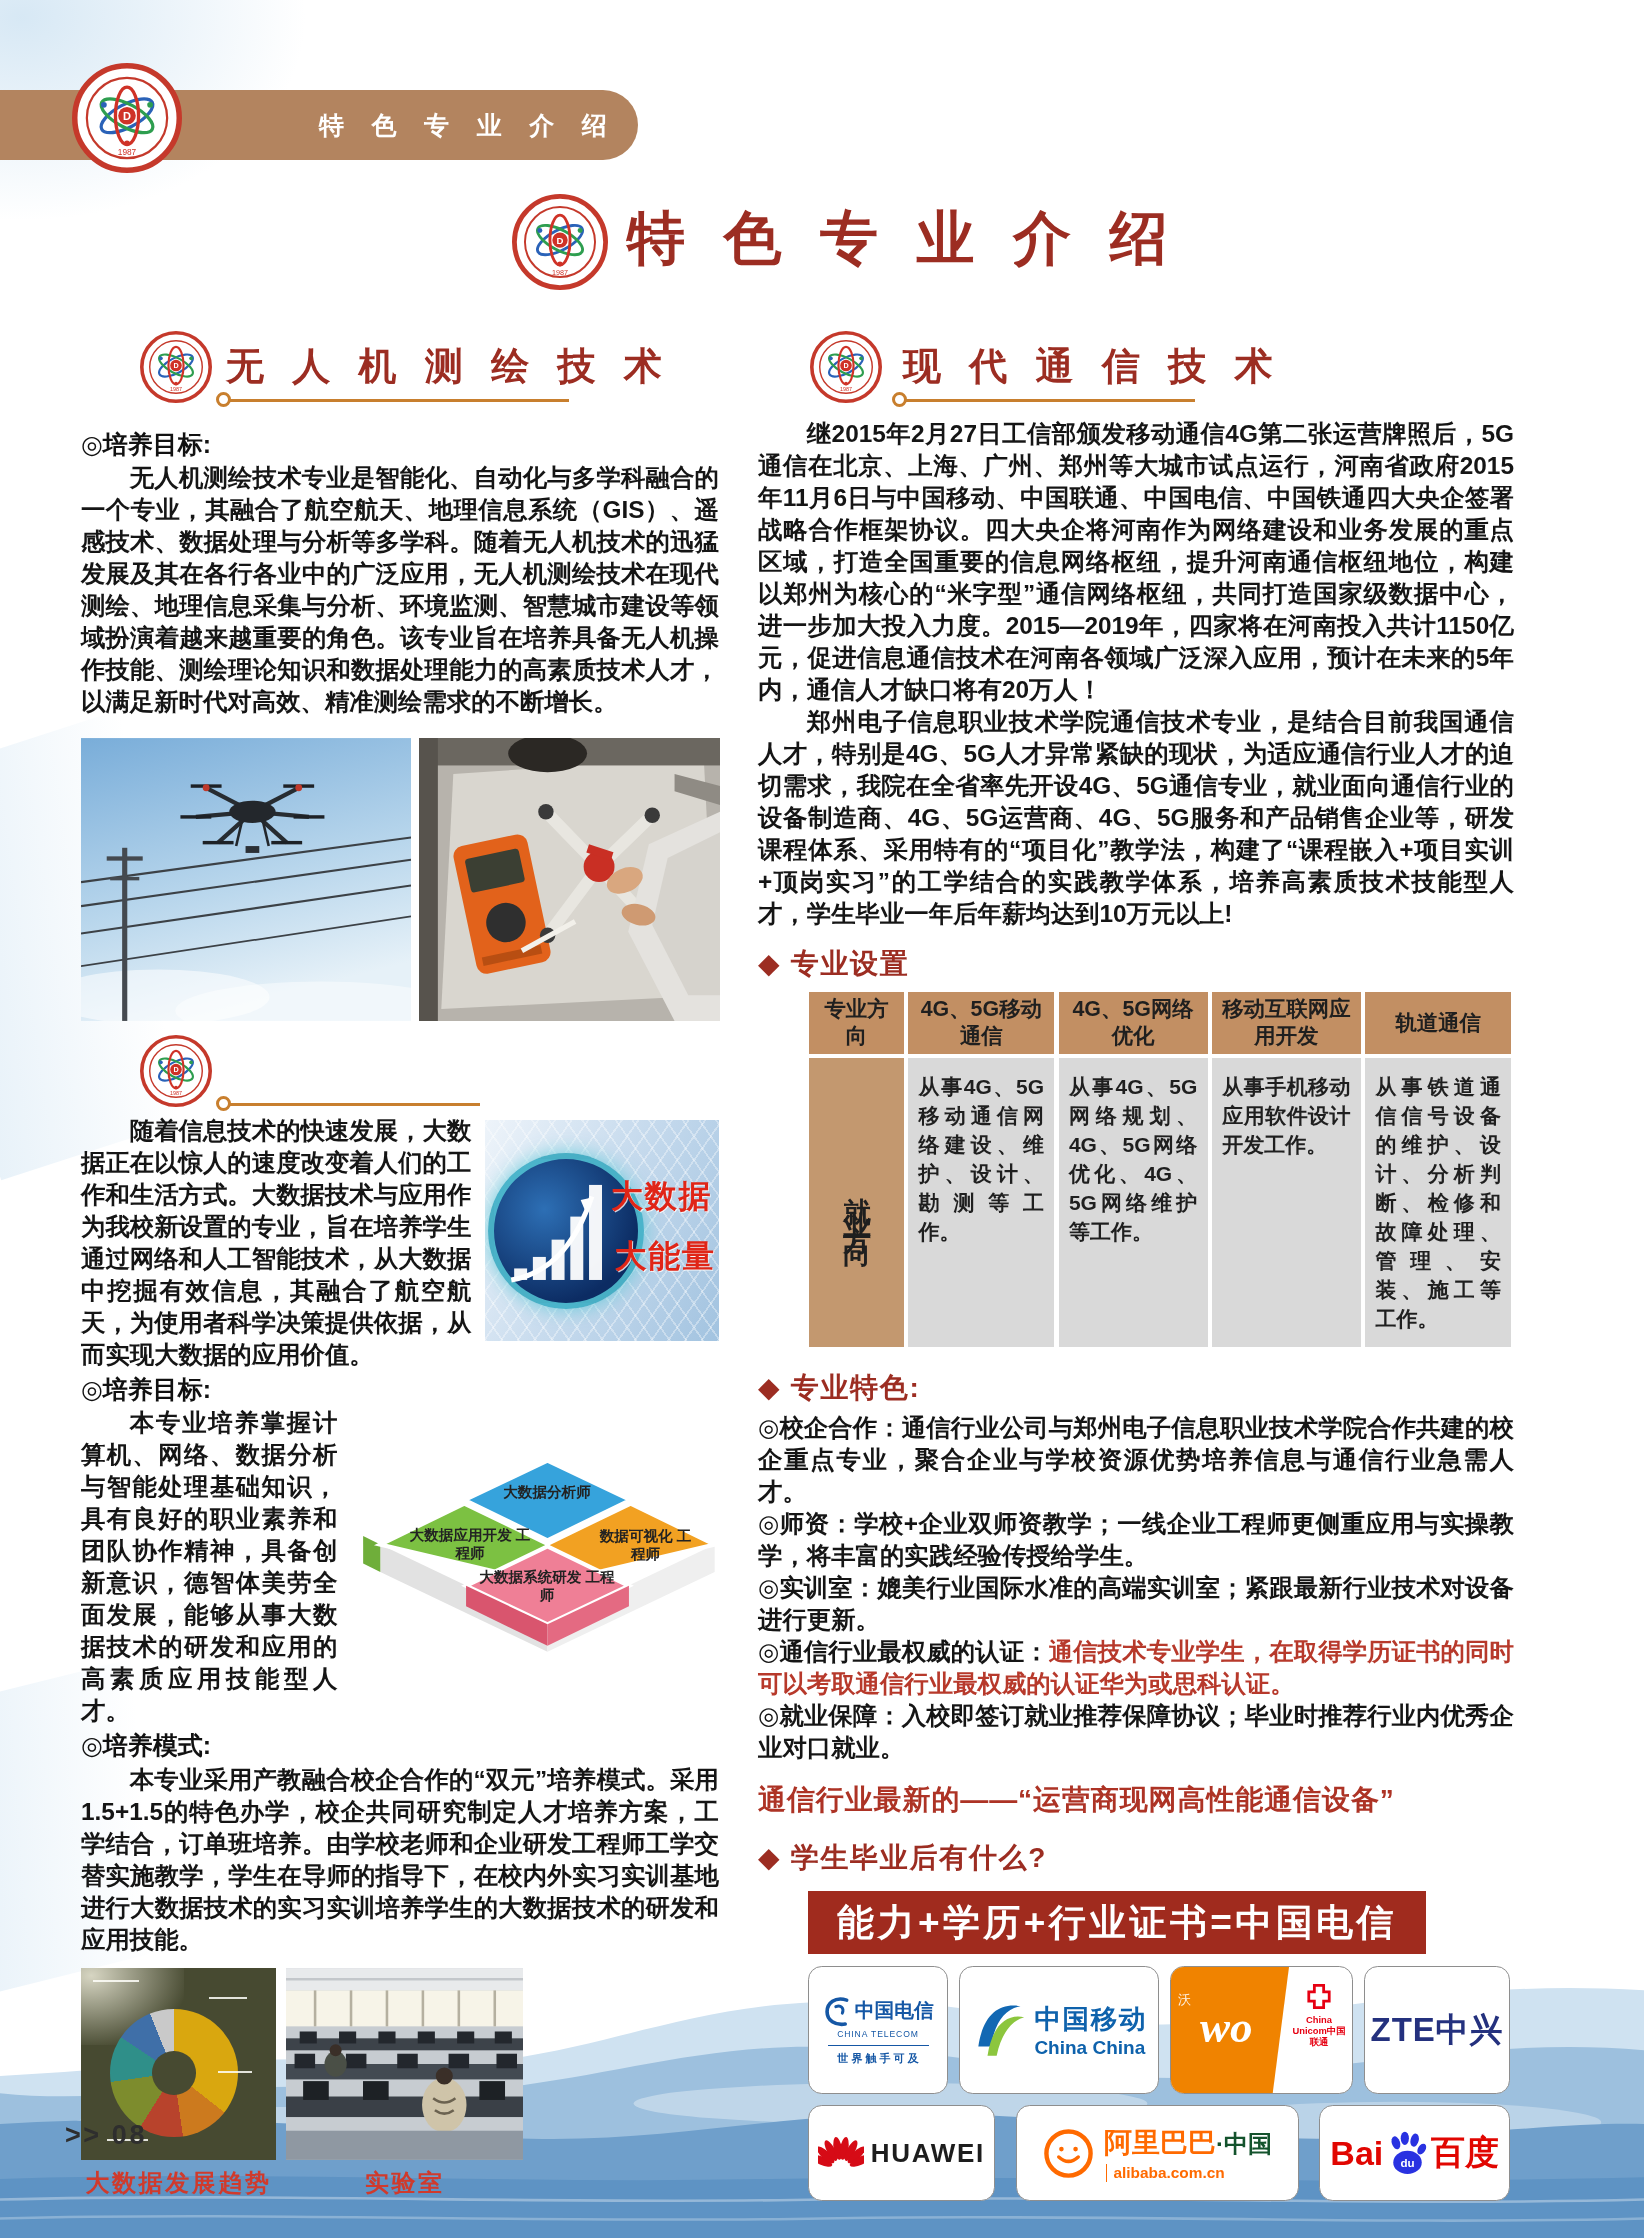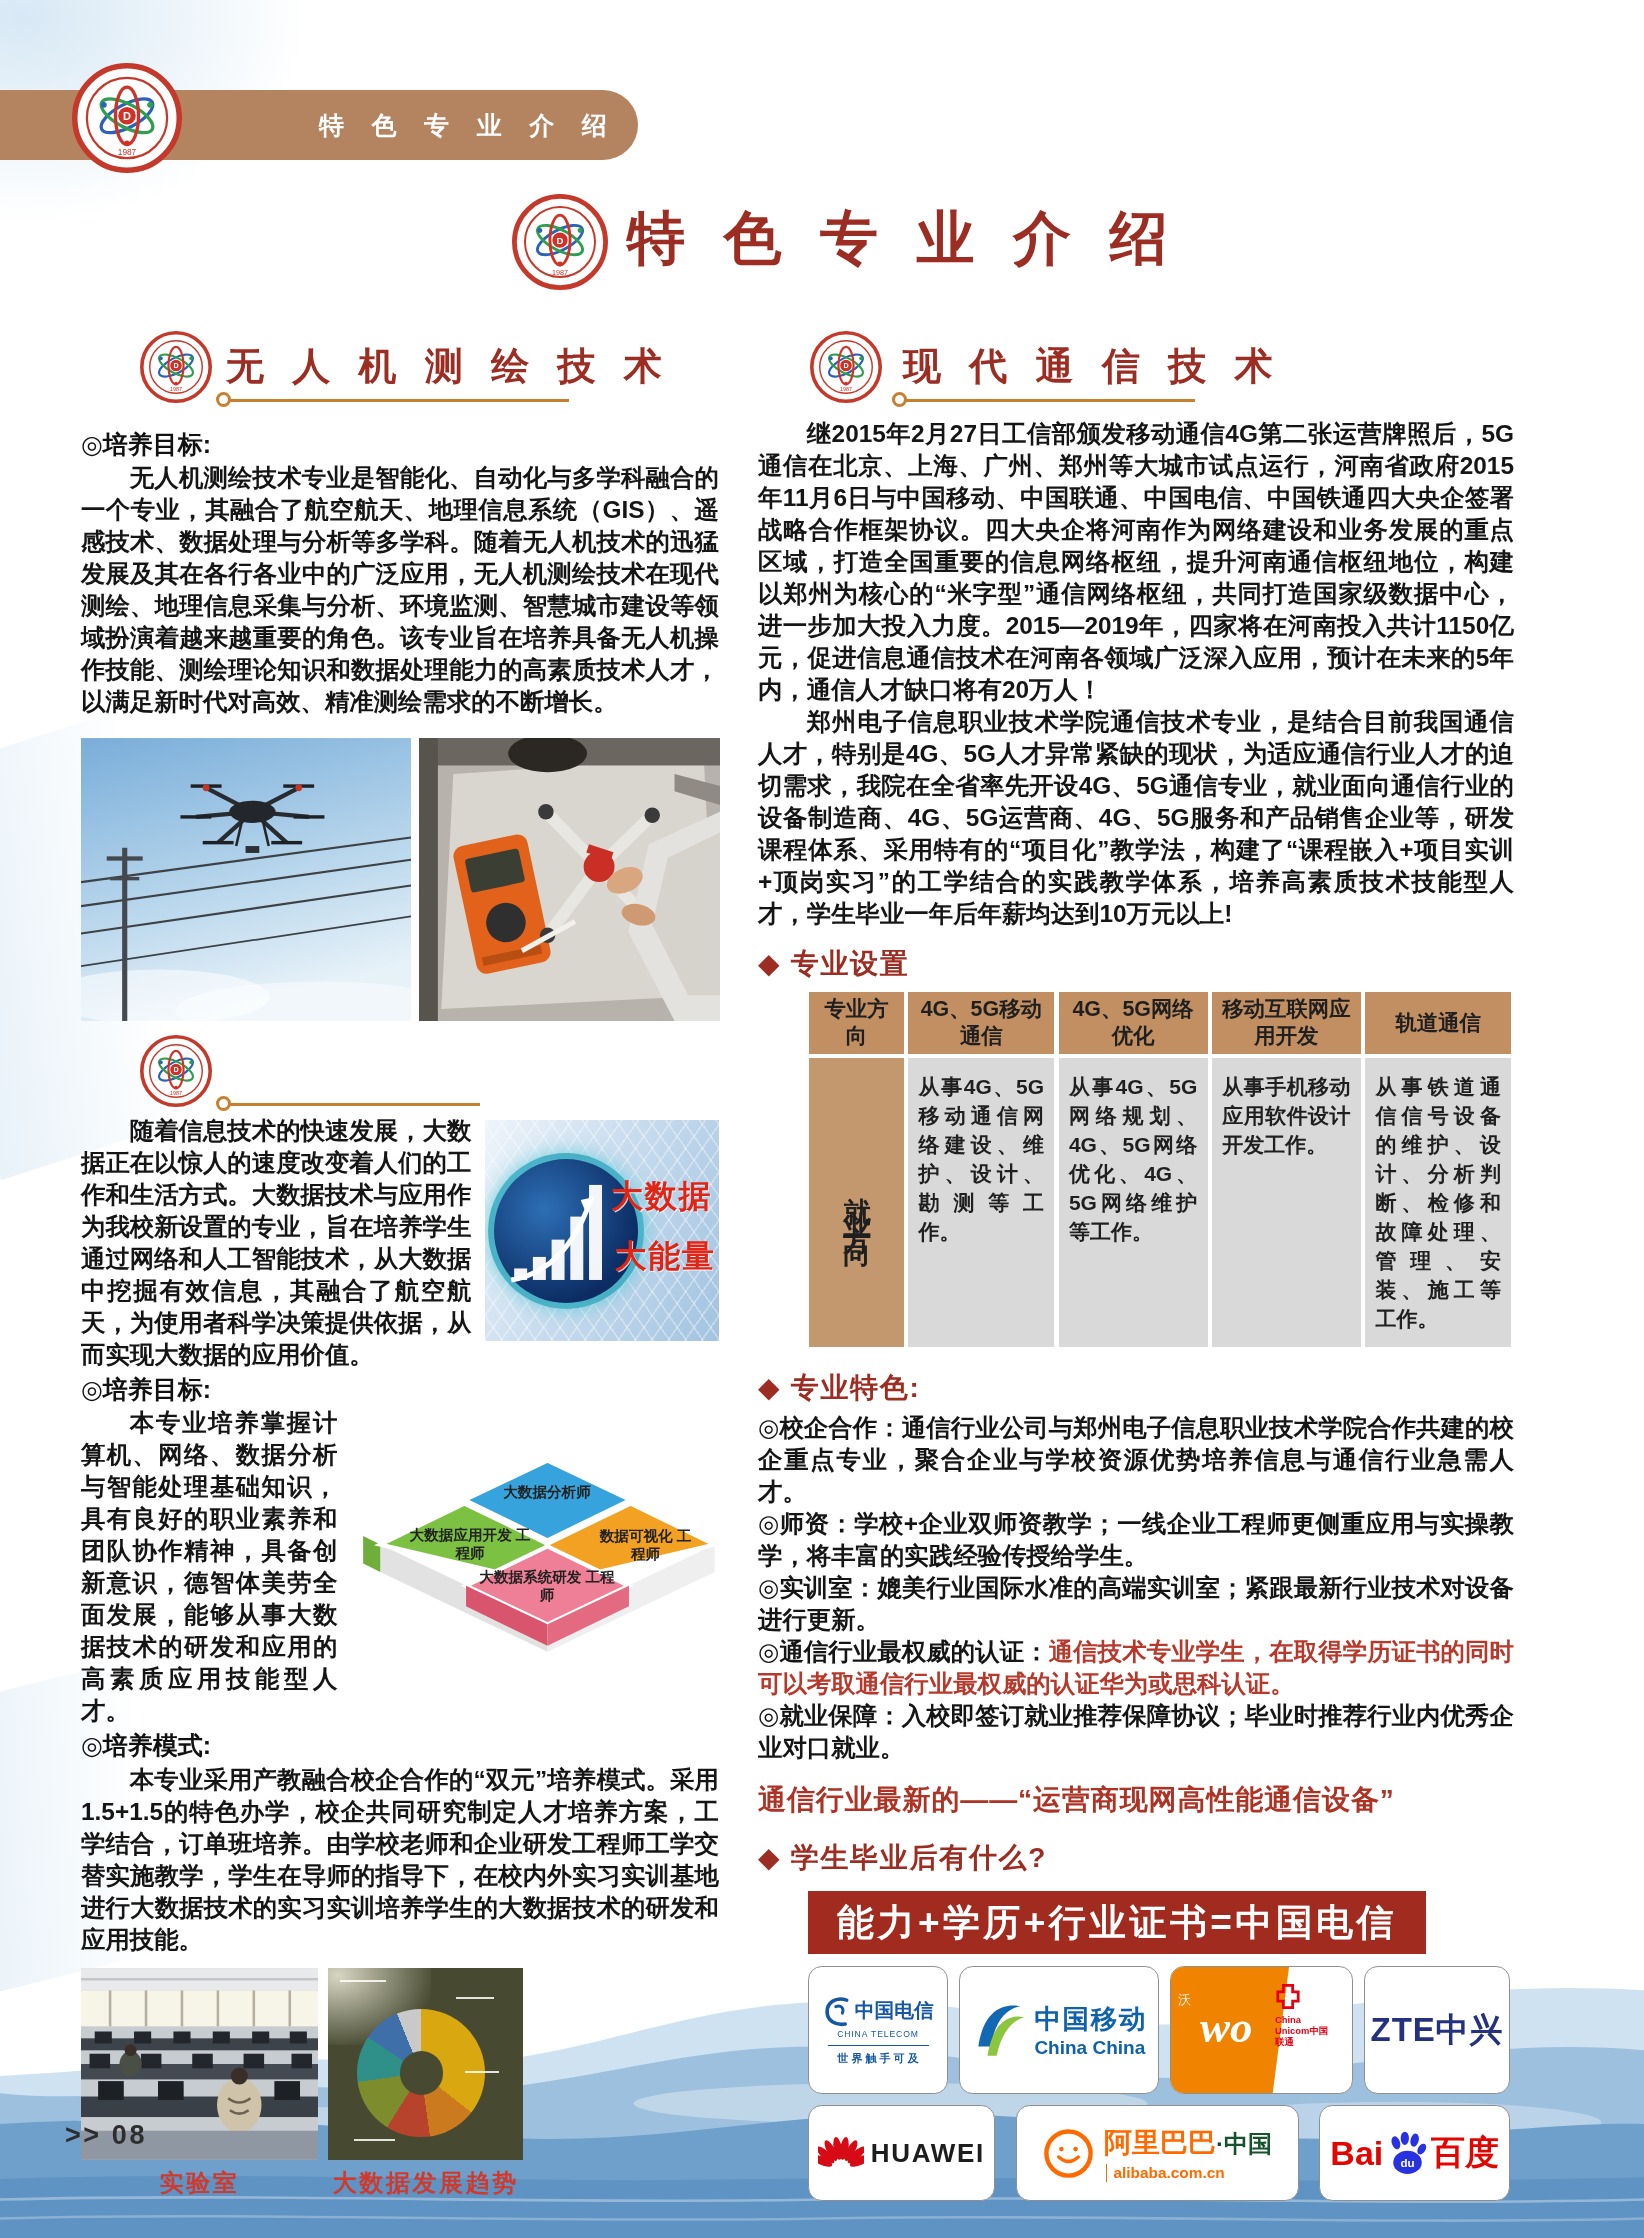--- a/index.html
+++ b/index.html
@@ -123,21 +123,21 @@
   .c-mobile{width:200px;height:128px;gap:8.6px;}
   .cm-txt{display:flex;flex-direction:column;justify-content:space-between;}
   .cm-cn{color:#0e62ac;font-size:26.5px;font-weight:800;letter-spacing:1.7px;}
   .cm-en{color:#0e62ac;font-size:19px;font-weight:600;}
   .c-unicom{width:183px;height:128px;padding:0;}
   .cu-orange{position:absolute;left:0;top:0;width:118px;height:128px;background:#f08300;
      clip-path:polygon(0 0,100% 0,86% 100%,0 100%);}
   .cu-wo{position:absolute;left:29px;top:34px;color:#fff;font-size:45px;font-weight:800;
      font-family:"Liberation Serif","DejaVu Serif",serif;font-style:italic;}
   .cu-mark{position:absolute;left:6.9px;top:24px;color:rgba(255,255,255,.9);font-size:13px;}
-  .cu-right{position:absolute;right:15px;top:15.4px;width:62px;}
+  .cu-right{position:absolute;right:2px;top:15.4px;width:62px;text-align:center;}
   .cu-en{color:#e60012;font-size:9.4px;font-weight:700;line-height:11px;}
   .c-zte{width:146px;height:128px;}
   .zte-txt{color:#24317e;font-size:33px;font-weight:900;letter-spacing:0.9px;}
   .c-huawei{width:187px;height:96px;gap:6.9px;}
   .hw-txt{color:#1d1d1d;font-size:26px;font-weight:800;letter-spacing:1.7px;}
   .c-ali{width:283px;height:96px;gap:8.6px;}
   .ali-col{display:flex;flex-direction:column;}
   .ali-top{display:flex;align-items:baseline;}
   .ali-cn{color:#ff6a00;font-size:28px;font-weight:800;}
   .ali-suffix{color:#14532d;font-size:24px;font-weight:700;}
@@ -394,20 +394,31 @@
         <div class="pyr-label" style="left:248px;top:111px;width:103px;">数据可视化 工程师</div>
         <div class="pyr-label" style="left:128px;top:152px;width:146px;">大数据系统研发 工程师</div>
       </div>
       <p class="body indent">本专业培养掌握计算机、网络、数据分析与智能处理基础知识，具有良好的职业素养和团队协作精神，具备创新意识，德智体美劳全面发展，能够从事大数据技术的研发和应用的高素质应用技能型人才。</p>
     </div>
     <p class="label" style="clear:left;">◎培养模式:</p>
     <p class="body indent">本专业采用产教融合校企合作的“双元”培养模式。采用1.5+1.5的特色办学，校企共同研究制定人才培养方案，工学结合，订单班培养。由学校老师和企业研发工程师工学交替实施教学，学生在导师的指导下，在校内外实习实训基地进行大数据技术的实习实训培养学生的大数据技术的研发和应用技能。</p>
 
     <div class="bottom-row">
       <div class="bfig">
+        <div class="bimg donut-box">
+          <div class="donut-hi"></div>
+          <div class="donut"></div>
+          <div class="donut-mark" style="left:12px;top:12px;width:46px;height:2.6px;"></div>
+          <div class="donut-mark" style="left:128px;top:29px;width:38px;height:2.6px;"></div>
+          <div class="donut-mark" style="left:137px;top:103px;width:34px;height:2.6px;"></div>
+          <div class="donut-mark" style="left:26px;top:171px;width:41px;height:2.6px;"></div>
+        </div>
+        <div class="bcap">大数据发展趋势</div>
+      </div>
+      <div class="bfig">
         <div class="bimg" style="width:237px;height:192px;">
           <svg viewBox="0 0 277 224">
             <rect width="277" height="224" fill="#c7ccd1"></rect>
             <rect x="0" y="0" width="277" height="26" fill="#e8eaec"></rect>
             <line x1="0" y1="13" x2="277" y2="13" stroke="#c3c7cb" stroke-width="3"></line>
             <rect x="0" y="26" width="277" height="42" fill="#f7f4e8"></rect>
             <g stroke="#b5b0a0" stroke-width="3">
               <line x1="34" y1="26" x2="34" y2="68"></line>
                 <line x1="76" y1="26" x2="76" y2="68"></line>
               <line x1="118" y1="26" x2="118" y2="68"></line>
@@ -441,31 +452,20 @@
               <rect x="226" y="132" width="30" height="22"></rect>
             </g>
             <ellipse cx="185" cy="160" rx="26" ry="32" fill="#cfc4a9"></ellipse>
             <circle cx="185" cy="126" r="10" fill="#3a2f28"></circle>
             <path d="M172,152 q13,10 26,0 M174,166 q11,8 22,0" stroke="#6b6250" stroke-width="3" fill="none"></path>
             <rect x="0" y="190" width="277" height="34" fill="#8f98a2"></rect>
           </svg>
         </div>
         <div class="bcap">实验室</div>
       </div>
-      <div class="bfig">
-        <div class="bimg donut-box">
-          <div class="donut-hi"></div>
-          <div class="donut"></div>
-          <div class="donut-mark" style="left:12px;top:12px;width:46px;height:2.6px;"></div>
-          <div class="donut-mark" style="left:128px;top:29px;width:38px;height:2.6px;"></div>
-          <div class="donut-mark" style="left:137px;top:103px;width:34px;height:2.6px;"></div>
-          <div class="donut-mark" style="left:26px;top:171px;width:41px;height:2.6px;"></div>
-        </div>
-        <div class="bcap">大数据发展趋势</div>
-      </div>
     </div>
   </div>
 
   <div class="page-num">&gt;&gt; 08</div>
 
   <div class="flow" style="left:758px;top:418px;width:756px;">
     <p class="body indent">继2015年2月27日工信部颁发移动通信4G第二张运营牌照后，5G通信在北京、上海、广州、郑州等大城市试点运行，河南省政府2015年11月6日与中国移动、中国联通、中国电信、中国铁通四大央企签署战略合作框架协议。四大央企将河南作为网络建设和业务发展的重点区域，打造全国重要的信息网络枢纽，提升河南通信枢纽地位，构建以郑州为核心的“米字型”通信网络枢纽，共同打造国家级数据中心，进一步加大投入力度。2015—2019年，四家将在河南投入共计1150亿元，促进信息通信技术在河南各领域广泛深入应用，预计在未来的5年内，通信人才缺口将有20万人！</p>
     <p class="body indent">郑州电子信息职业技术学院通信技术专业，是结合目前我国通信人才，特别是4G、5G人才异常紧缺的现状，为适应通信行业人才的迫切需求，我院在全省率先开设4G、5G通信专业，就业面向通信行业的设备制造商、4G、5G运营商、4G、5G服务和产品销售企业等，研发课程体系、采用特有的“项目化”教学法，构建了“课程嵌入+项目实训+顶岗实习”的工学结合的实践教学体系，培养高素质技术技能型人才，学生毕业一年后年薪均达到10万元以上!</p>
 
     <h3 class="red-head">◆ 专业设置</h3>

